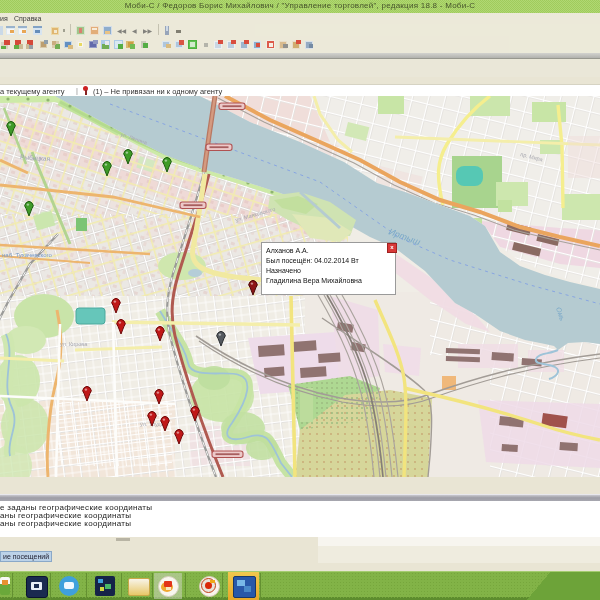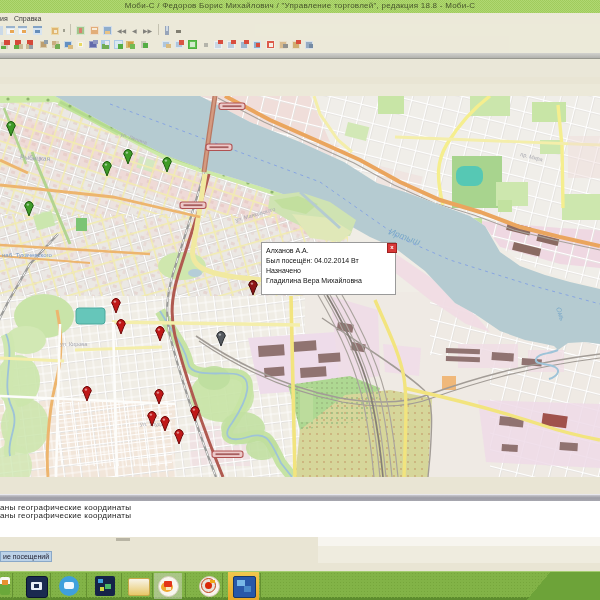--- a/index.html
+++ b/index.html
@@ -224,20 +224,27 @@
       </span>
       <span style="position:absolute;left:305px;top:4px;width:9px;height:9px">
         <i style="position:absolute;left:0px;top:1px;width:8px;height:8px;background:#d8e0ea"></i>
         <i style="position:absolute;left:1px;top:2px;width:6px;height:6px;background:#8ea6c2"></i>
         <i style="position:absolute;left:4px;top:4px;width:4px;height:4px;background:#6a82a0"></i>
       </span>
     </div>
 <div class="abs" id="graytop"></div>
 <div class="abs" id="gapzone"></div>
 <div class="abs" id="gapzone2"></div>
+<div class="abs" id="whitebar">
+      <span style="position:absolute;left:0px;top:2px">а текущему агенту</span>
+<span style="position:absolute;left:76px;top:1px;color:#888">|</span>
+<span style="position:absolute;left:83px;top:1px;width:5px;height:5px;background:#c22;border-radius:50%"></span>
+<span style="position:absolute;left:85px;top:5px;width:1.5px;height:5px;background:#822"></span>
+<span style="position:absolute;left:93px;top:2px">(1) – Не привязан ни к одному агенту</span>
+    </div>
 <div class="abs" id="map"><svg width="600" height="381" viewBox="0 0 600 381">
 <defs>
 <pattern id="pA1" width="21" height="21" patternUnits="userSpaceOnUse" patternTransform="rotate(18)">
  <path d="M0 10.5H21M10.5 0V21" stroke="#d9d6d2" stroke-width="2.4" fill="none"></path>
  <path d="M0 10.5H21M10.5 0V21" stroke="#ffffff" stroke-width="1.2" fill="none"></path>
  <path d="M0 .5H21M.5 0V21" stroke="#f2ecae" stroke-width="2" fill="none"></path>
           </pattern>
 <pattern id="pA2" width="21" height="21" patternUnits="userSpaceOnUse" patternTransform="rotate(-16)">
  <path d="M0 10.5H21M10.5 0V21" stroke="#d9d6d2" stroke-width="2.4" fill="none"></path>
  <path d="M0 10.5H21M10.5 0V21" stroke="#ffffff" stroke-width="1.2" fill="none"></path>
@@ -530,20 +537,21 @@
 <g>
           <path d="M253 199 L250.1 191.6 A4.1 4.1 0 1 1 255.9 191.6 Z" fill="#8c1616" stroke="#4a0808" stroke-width="1"></path>
           <circle cx="251.9" cy="187.6" r="1.2" fill="#ffffff" opacity=".5"></circle>
         </g>
 </svg></div>
 <div class="abs" id="popup">Алханов А.А.<br>Был посещён: 04.02.2014 Вт<br>Назначено<br>Гладилина Вера Михайловна</div>
 <div class="abs" id="popx">x</div>
 <div class="abs" id="belowmap"></div>
 <div class="abs" id="grayband"></div>
 <div class="abs" id="logarea">
+<div>е заданы географические координаты</div>
 <div>аны географические координаты</div>
 <div>аны географические координаты</div>
 </div>
 <div class="abs" id="bottombeige"></div>
 <div class="abs" id="hscroll"></div>
 <div class="abs" style="left:318px;top:546px;width:282px;height:17px;background:#efecdf"></div>
 <div class="abs" style="left:116px;top:538px;width:14px;height:3px;background:#b8b4a4"></div>
 <div class="abs" id="tab">ие посещений</div>
 <div class="abs" id="taskbar">
       <i style="position:absolute;left:12px;top:1px;width:1px;height:27px;background:#639031"></i>

